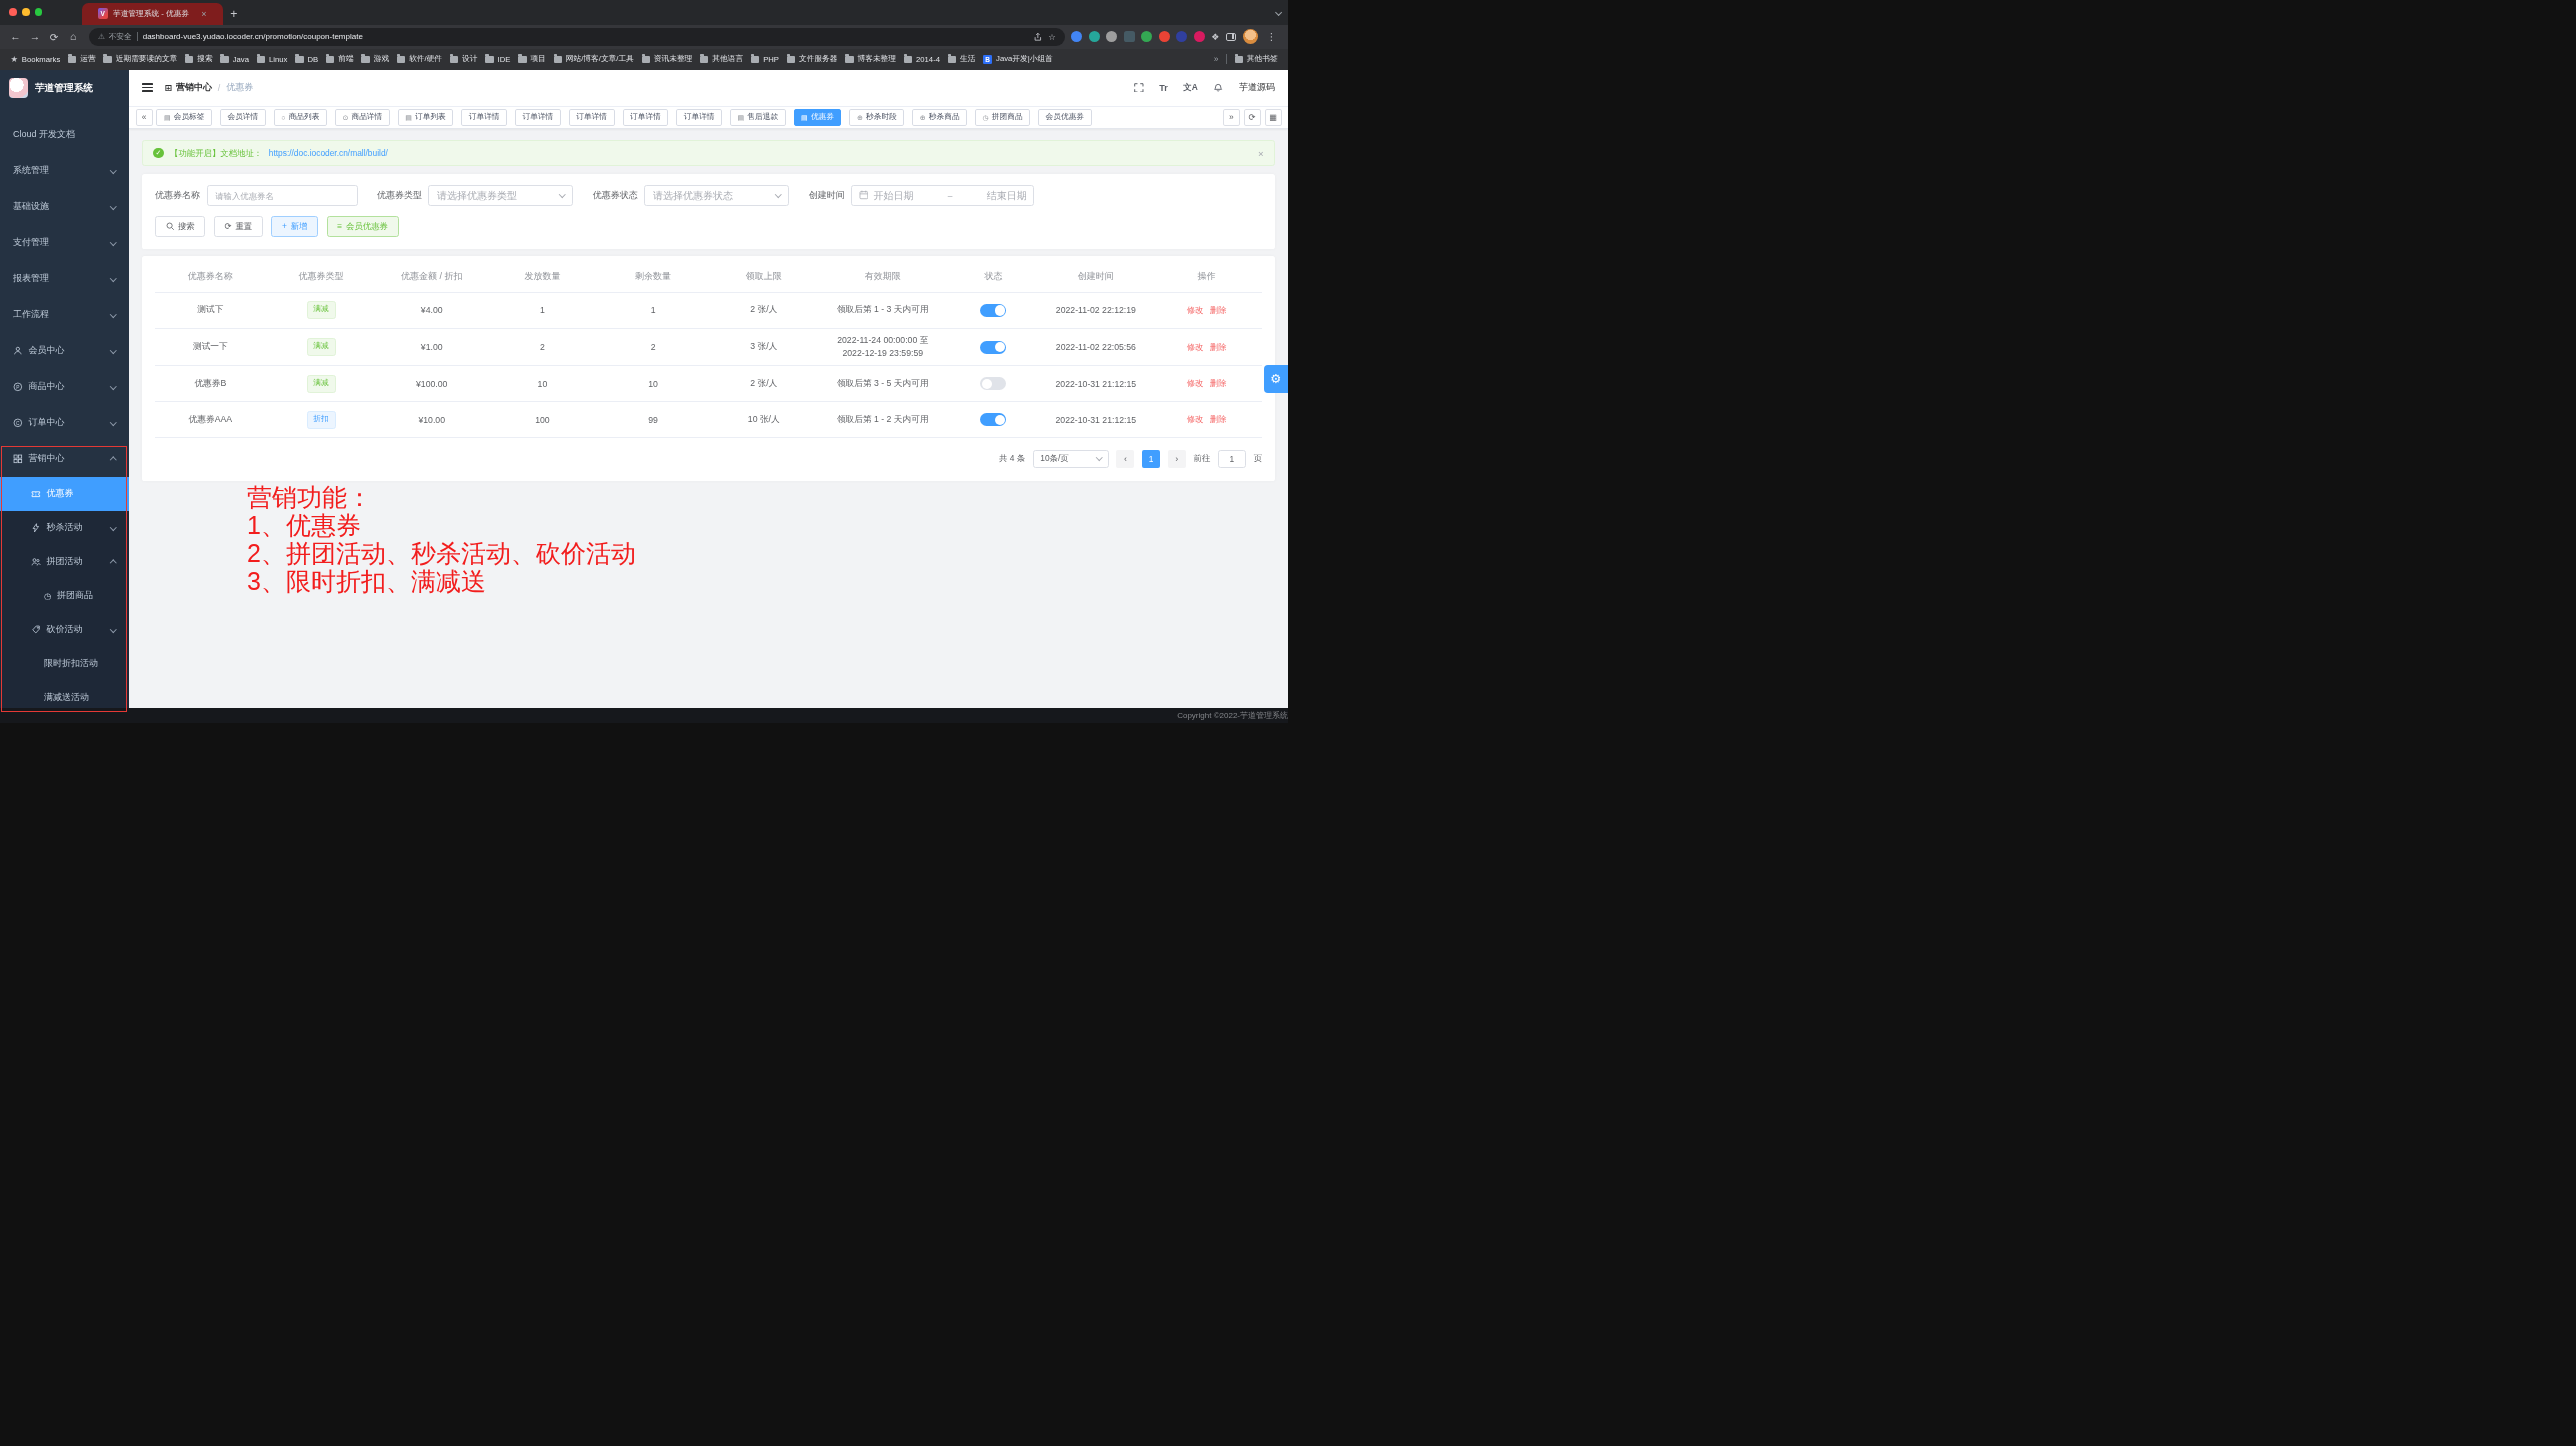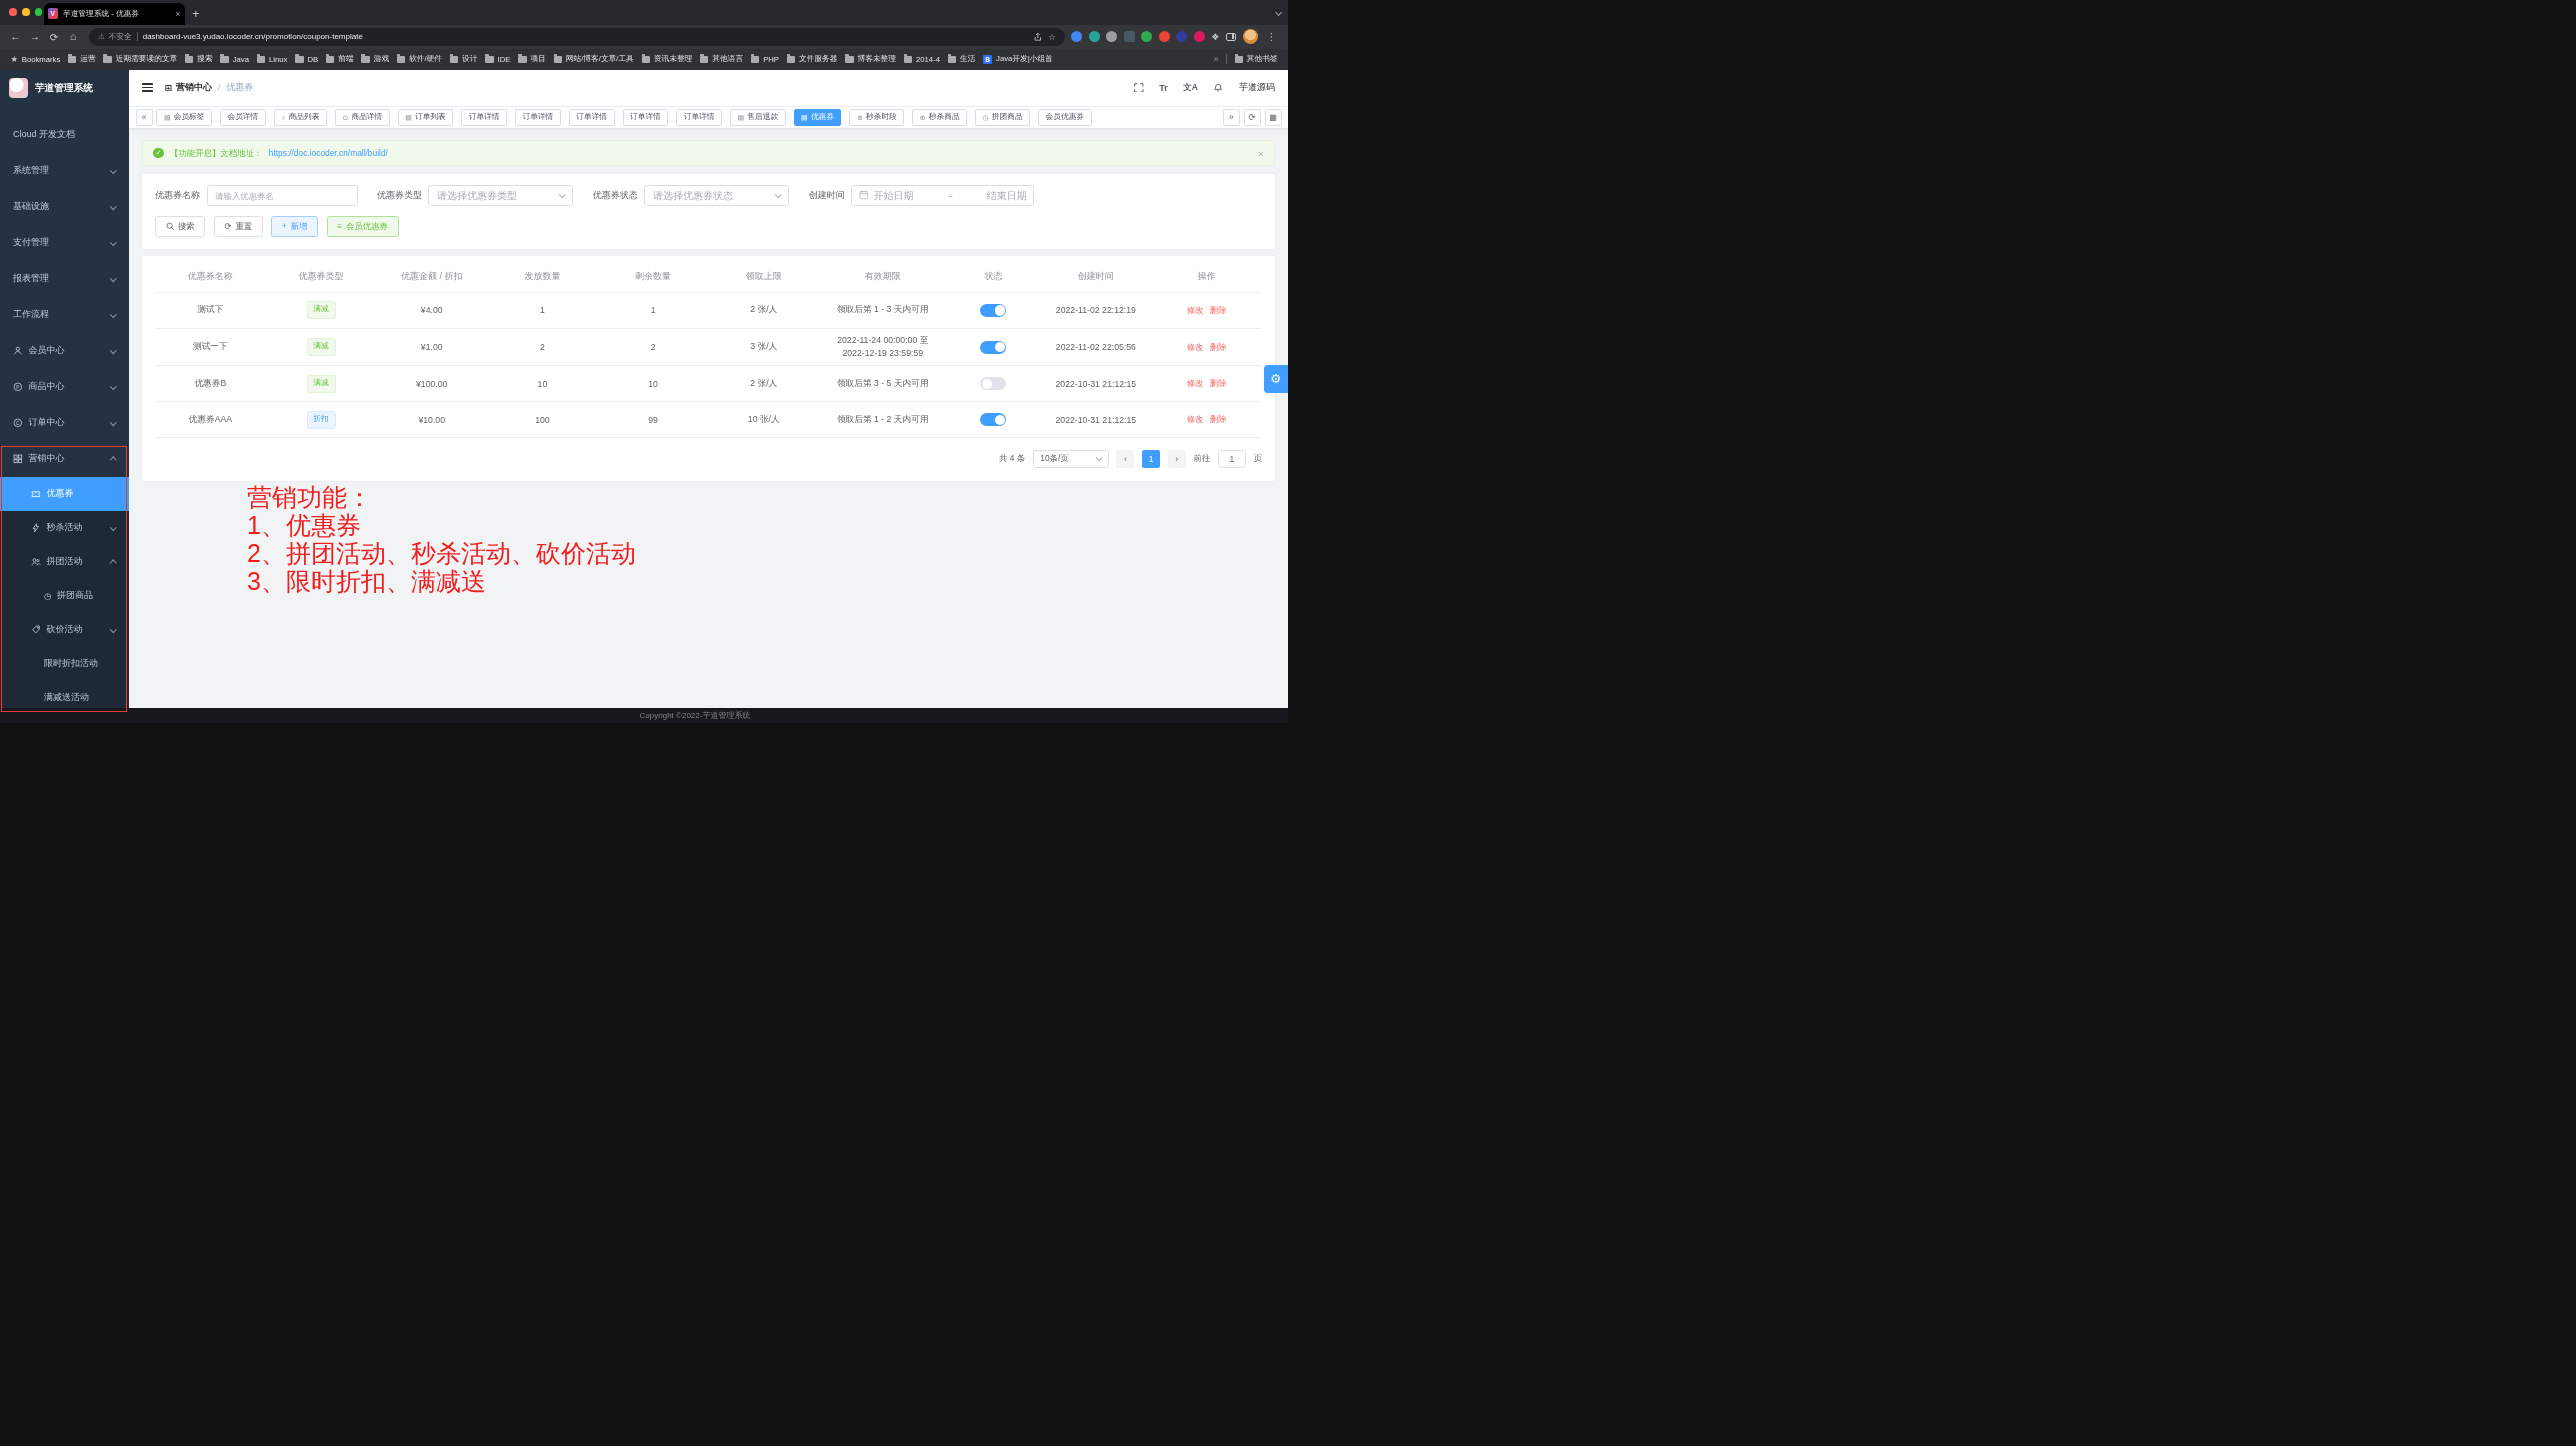--- a/index.html
+++ b/index.html
@@ -5,21 +5,21 @@
   *{box-sizing:border-box;margin:0;padding:0}
   html,body{margin:0;background:#111}
   body{font-family:"Liberation Sans","DejaVu Sans",sans-serif}
   .screen{width:1288px;height:723px;background:#f2f3f5;position:relative;overflow:hidden;display:flex;flex-direction:column}
 
   
   .tabstrip{height:24.5px;background:#26282b;flex:none;display:flex;align-items:flex-end;position:relative;padding:0 6.5px}
   .lights{position:absolute;left:9px;top:8.4px;display:flex;gap:5.2px}
   .light{width:7.7px;height:7.7px;border-radius:50%}
   .light.r{background:#ff5f57}.light.y{background:#febc2e}.light.g{background:#28c840}
-  .btab{margin-left:37px;width:141px;height:22px;background:#000000;border-radius:6.5px 6.5px 0 0;display:flex;align-items:center;padding:0 4px;gap:5.2px;min-width:0}
+  .btab{margin-left:75px;width:141px;height:22px;background:#7f1d1d;border-radius:6.5px 6.5px 0 0;display:flex;align-items:center;padding:0 16px;gap:5.2px;min-width:0}
   .favicon{width:10.3px;height:10.3px;border-radius:1.9px;background:linear-gradient(135deg,#6a5cf5 0%,#e14646 70%);color:#fff;font-size:6.5px;font-weight:bold;display:flex;align-items:center;justify-content:center;flex:none}
   .btab-title{color:#dfe1e5;font-size:7.7px;flex:1;white-space:nowrap;overflow:hidden}
   .btab-close{color:#9aa0a6;font-size:9px;flex:none}
   .newtab{color:#c6c8cd;font-size:12.3px;margin:0 0 4.5px 7.7px;line-height:1}
   .tabsearch{margin-left:auto;margin-bottom:9px;width:5.2px;height:5.2px;border-right:1px solid #9aa0a6;border-bottom:1px solid #9aa0a6;transform:rotate(45deg)}
 
   .toolbar{height:24.5px;background:#35363a;flex:none;display:flex;align-items:center;padding:0 6.5px;gap:1.3px}
   .navic{width:18px;height:18px;border-radius:50%;display:flex;align-items:center;justify-content:center;color:#c6c8cd;font-size:10.3px;flex:none}
   .urlpill{flex:1;height:18px;background:#202124;border-radius:9px;display:flex;align-items:center;padding:0 9px;margin:0 5.2px;gap:5.2px;min-width:0}
   .sec-warn{color:#9aa0a6;font-size:7.7px;display:flex;align-items:center;gap:3.9px;flex:none}
@@ -134,21 +134,21 @@
 
   .pagerow{display:flex;align-items:center;justify-content:flex-end;gap:7.7px;margin-top:11.6px;font-size:8.4px;color:#606266}
   .psel{width:76px;height:18px;border:0.6px solid #dcdfe6;border-radius:2.6px;display:flex;align-items:center;justify-content:space-between;padding:0 6.5px;background:#fff}
   .psel .ps-t{font-size:8.4px;color:#606266}
   .pbtn{width:18px;height:18px;background:#f4f4f5;border-radius:1.9px;display:flex;align-items:center;justify-content:center;color:#606266;font-size:9px;cursor:pointer}
   .pcur{width:18px;height:18px;background:#409eff;border-radius:1.9px;color:#fff;display:flex;align-items:center;justify-content:center;font-size:8.4px}
   .pgoto{width:28px;height:18px;border:0.6px solid #dcdfe6;border-radius:2.6px;text-align:center;font-size:8.4px;color:#606266;outline:none;font-family:inherit}
 
   .ann{position:absolute;left:118px;top:354px;color:#f21d1d;font-size:25px;line-height:28px;font-weight:500;z-index:4}
   .gearfab{position:absolute;right:0;top:365px;width:24.5px;height:28px;background:#409eff;border-radius:3.9px 0 0 3.9px;display:flex;align-items:center;justify-content:center;color:#fff;font-size:12.3px;z-index:9;cursor:pointer}
-  .footbar{position:absolute;left:0;right:0;bottom:0;height:15.5px;background:#16181c;display:flex;align-items:center;justify-content:center;padding-left:102px;color:#84868a;font-size:8px;z-index:7}
+  .footbar{position:absolute;left:0;right:0;bottom:0;height:15.5px;background:#16181c;display:flex;align-items:center;justify-content:flex-end;padding-left:102px;color:#84868a;font-size:8px;z-index:7}
 </style>
 </head>
 <body>
 
 <div class="screen">
 
   <div class="tabstrip">
     <div class="lights">
       <span class="light r"></span>
       <span class="light y"></span>

